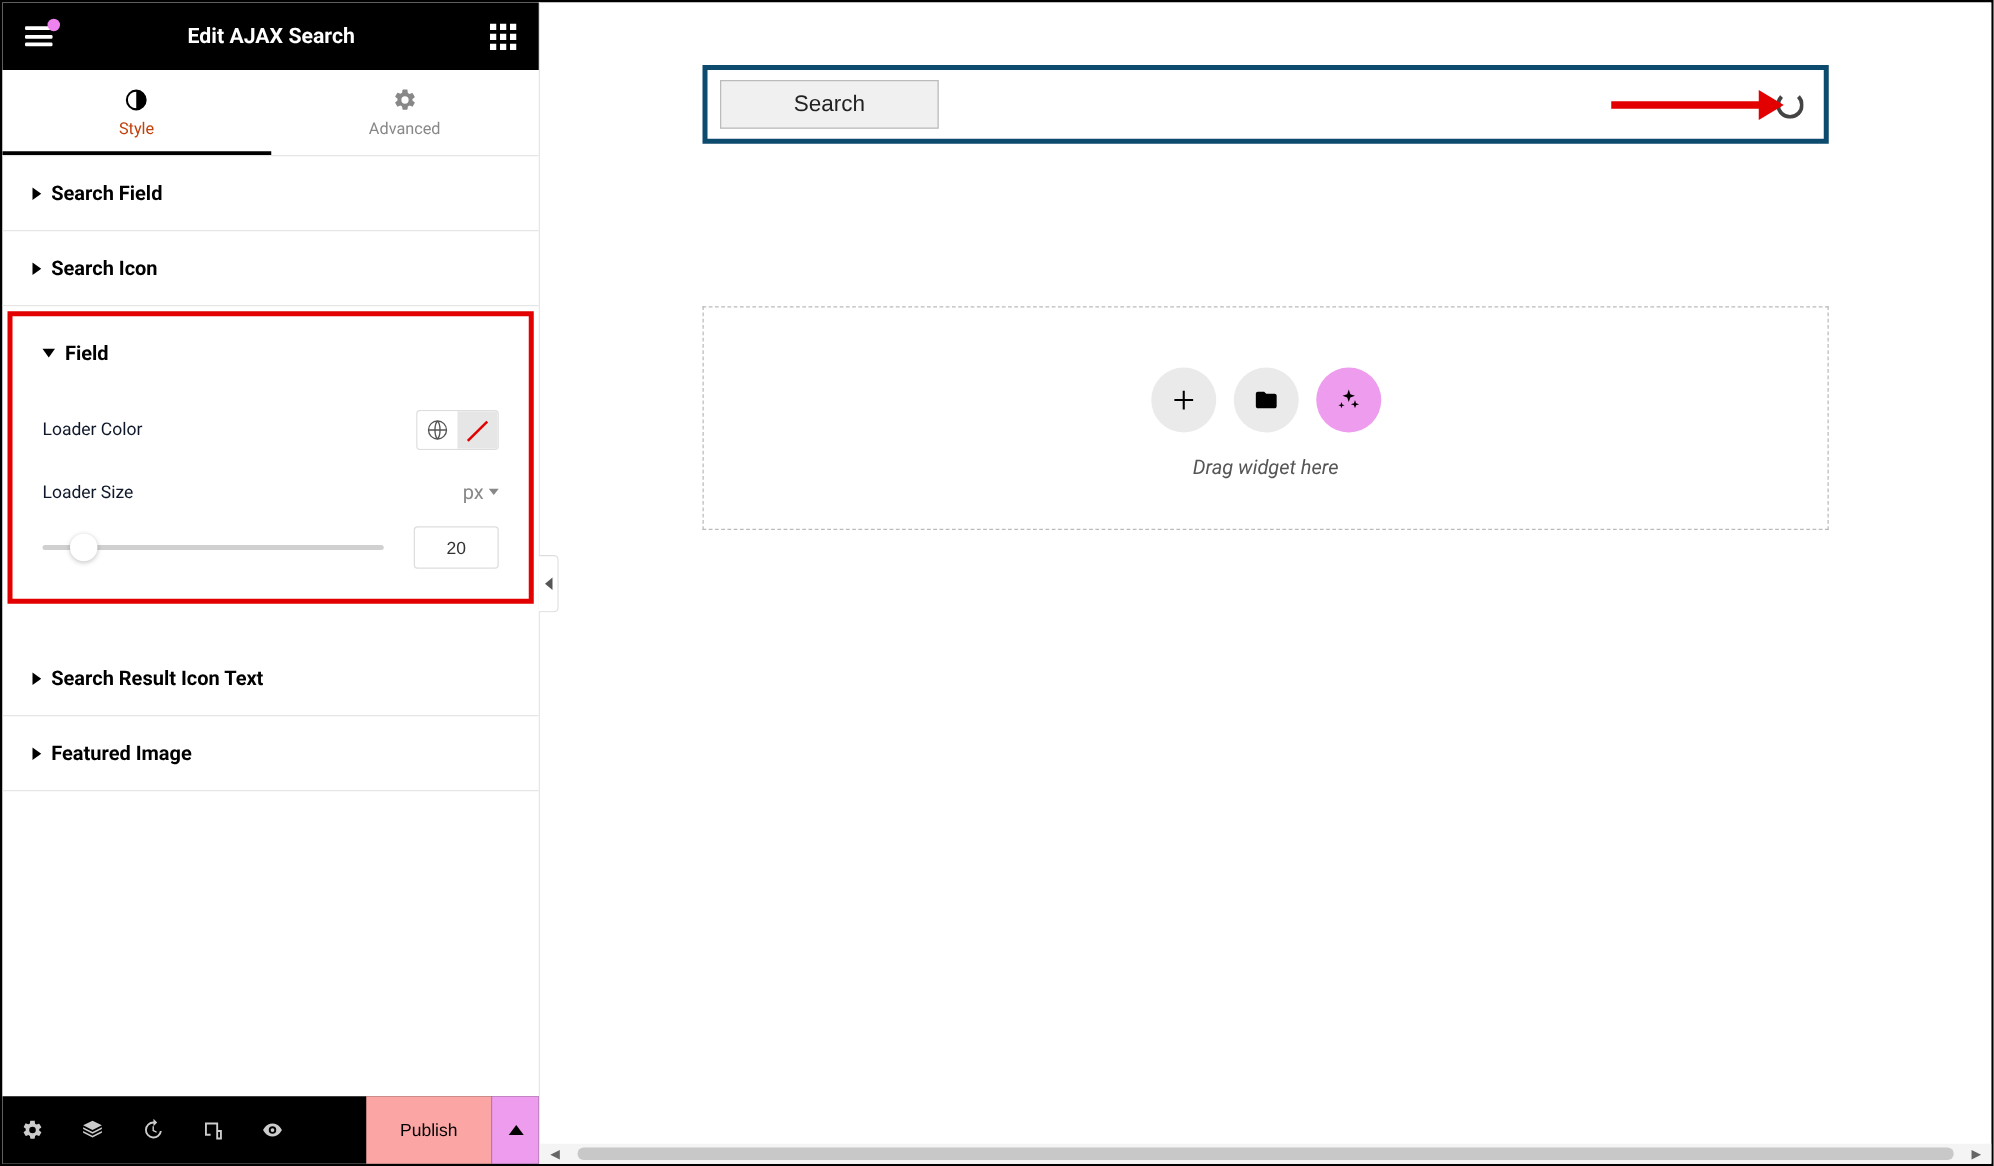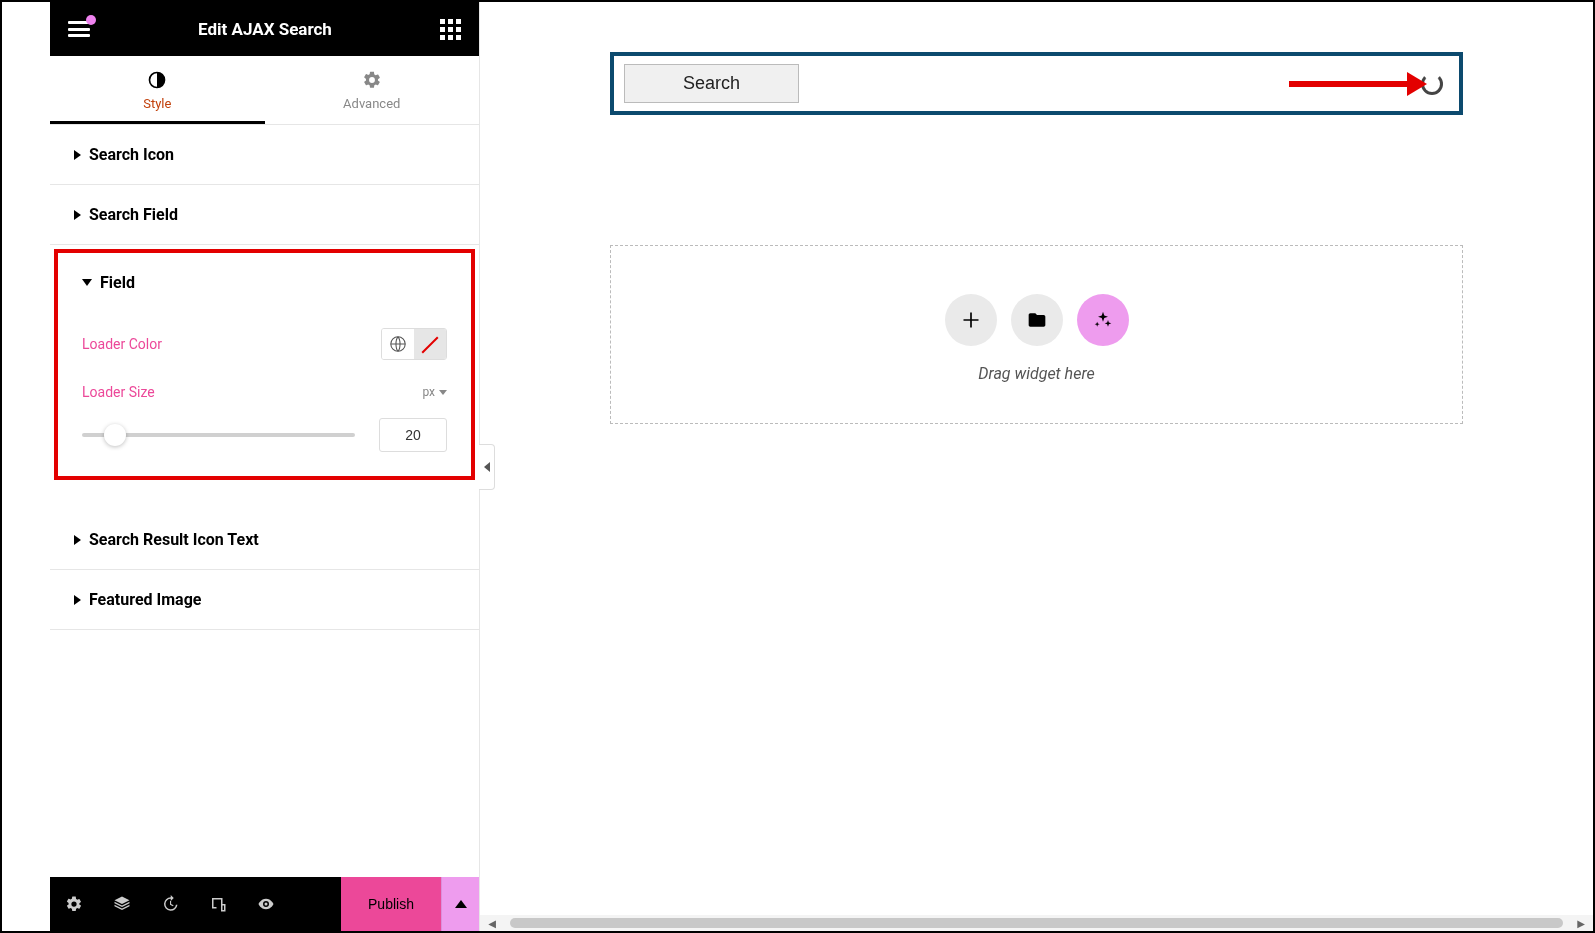--- a/index.html
+++ b/index.html
@@ -1,20 +1,20 @@
 <!DOCTYPE html>
 <html><head>
 <meta charset="utf-8">
 <style>
 * { box-sizing: border-box; margin: 0; padding: 0; }
 body { font-family: -apple-system, BlinkMacSystemFont, "Segoe UI", Roboto, sans-serif; background: #fff; overflow: hidden; }
 .app { display: flex; width: 1595px; height: 933px; border: 2px solid #000; position: relative; }
 
 
-.sidebar { width: 430px; display: flex; flex-direction: column; border-right: 1px solid #e6e6e6; background: #fff; margin-left: 48px; }
+.sidebar { width: 430px; display: flex; flex-direction: column; border-right: 1px solid #e6e6e6; background: #fff; }
 .sb-header { background: #000; color: #fff; height: 54px; display: flex; align-items: center; justify-content: space-between; padding: 0 18px; position: relative; }
 .menu-btn { position: relative; cursor: pointer; }
 .menu-btn .bars { width: 22px; height: 16px; display: flex; flex-direction: column; justify-content: space-between; }
 .menu-btn .bars span { display: block; height: 3px; background: #fff; border-radius: 1px; }
 .menu-dot { position: absolute; top: -6px; right: -6px; width: 10px; height: 10px; background: #ee82ee; border-radius: 50%; }
 .sb-title { font-size: 17px; font-weight: 700; }
 .apps-grid { display: grid; grid-template-columns: repeat(3, 5px); grid-template-rows: repeat(3, 5px); gap: 3px; cursor: pointer; }
 .apps-grid span { background: #fff; width: 5px; height: 5px; }
 
 .tabs { display: flex; border-bottom: 1px solid #e6e6e6; }
@@ -24,38 +24,38 @@
 
 .sections { flex: 1; overflow-y: auto; }
 .section { border-bottom: 1px solid #e6e6e6; }
 .section.highlighted { border: 4px solid #e30000; margin: 4px; }
 .section-header { padding: 20px 24px; font-weight: 700; font-size: 16px; display: flex; align-items: center; cursor: pointer; gap: 8px; }
 .caret { width: 0; height: 0; }
 .caret.right { border-top: 5px solid transparent; border-bottom: 5px solid transparent; border-left: 7px solid #000; }
 .caret.down { border-left: 5px solid transparent; border-right: 5px solid transparent; border-top: 7px solid #000; }
 .section-body { padding: 4px 24px 24px; }
 .control-row { display: flex; align-items: center; justify-content: space-between; padding: 12px 0; color: #888; font-size: 14px; }
-.control-label { color: #ec4899; }
+.control-label { color: #0f172a; }
 .color-ctrl { display: flex; border: 1px solid #ddd; border-radius: 3px; overflow: hidden; }
 .color-ctrl > div { width: 32px; height: 30px; display: flex; align-items: center; justify-content: center; background: #fff; }
 .color-ctrl > div.sel { background: #e6e6e6; }
 .globe-icon circle { fill: none; stroke: #555; stroke-width: 1.2; }
 .nocolor { position: relative; width: 18px; height: 18px; }
 .nocolor::after { content: ""; position: absolute; left: -2px; right: -2px; top: 50%; height: 2px; background: #e30000; transform: rotate(-45deg); }
-.unit-select { display: flex; align-items: center; gap: 4px; color: #888; font-size: 12px; cursor: pointer; }
+.unit-select { display: flex; align-items: center; gap: 4px; color: #888; font-size: 16px; cursor: pointer; }
 .unit-caret { width: 0; height: 0; border-left: 4px solid transparent; border-right: 4px solid transparent; border-top: 5px solid #888; }
 .slider-row { display: flex; align-items: center; gap: 24px; padding-top: 6px; }
 .slider { flex: 1; position: relative; height: 4px; background: #d0d0d0; border-radius: 2px; }
 .slider-thumb { position: absolute; top: 50%; left: 12%; transform: translate(-50%, -50%); width: 22px; height: 22px; background: #fff; border-radius: 50%; box-shadow: 0 1px 4px rgba(0,0,0,0.25); cursor: pointer; }
 .size-input { width: 68px; height: 34px; border: 1px solid #ddd; border-radius: 3px; text-align: center; font-size: 14px; color: #333; }
 
 .sb-footer { background: #000; height: 54px; display: flex; align-items: center; }
 .footer-icons { display: flex; flex: 1; }
 .footer-icon { width: 48px; height: 54px; display: flex; align-items: center; justify-content: center; cursor: pointer; color: #ddd; }
-.publish-btn { flex: 0 0 100px; height: 54px; background: #ec4899; color: #000; border: none; font-size: 14px; cursor: pointer; }
+.publish-btn { flex: 0 0 100px; height: 54px; background: #fca5a5; color: #000; border: none; font-size: 14px; cursor: pointer; }
 .publish-caret-btn { width: 38px; height: 54px; background: #ee9cee; border: none; border-left: 1px solid rgba(0,0,0,0.08); cursor: pointer; display:flex;align-items:center;justify-content:center; }
 .publish-caret { width: 0; height: 0; border-left: 6px solid transparent; border-right: 6px solid transparent; border-bottom: 8px solid #000; }
 
 
 .canvas { flex: 1; position: relative; background: #fff; }
 .collapse-handle { position: absolute; left: -1px; top: 50%; transform: translateY(-50%); width: 16px; height: 46px; border: 1px solid #ddd; border-left: none; background: #fff; display: flex; align-items: center; justify-content: center; cursor: pointer; border-radius: 0 4px 4px 0; }
 .collapse-arrow { width: 0; height: 0; border-top: 5px solid transparent; border-bottom: 5px solid transparent; border-right: 6px solid #555; }
 
 .canvas-inner { position: absolute; left: 30px; right: 30px; top: 0; bottom: 20px; }
 
@@ -122,28 +122,28 @@
             <path fill="#888" d="M19.14 12.94a7.07 7.07 0 0 0 .05-.94 7.07 7.07 0 0 0-.05-.94l2.03-1.58a.5.5 0 0 0 .12-.64l-1.92-3.32a.5.5 0 0 0-.61-.22l-2.39.96a7.03 7.03 0 0 0-1.62-.94l-.36-2.54A.5.5 0 0 0 13.9 2h-3.84a.5.5 0 0 0-.49.42l-.36 2.54c-.58.24-1.12.55-1.62.94l-2.39-.96a.5.5 0 0 0-.61.22L2.67 8.48a.5.5 0 0 0 .12.64l2.03 1.58a7.07 7.07 0 0 0-.05.94c0 .32.02.63.05.94l-2.03 1.58a.5.5 0 0 0-.12.64l1.92 3.32c.14.24.43.34.61.22l2.39-.96c.5.39 1.04.7 1.62.94l.36 2.54c.4.24.25.42.49.42h3.84c.24 0 .45-.18.49-.42l.36-2.54c.58-.24 1.12-.55 1.62-.94l2.39.96c.18.12.47.02.61-.22l1.92-3.32a.5.5 0 0 0-.12-.64l-2.03-1.58zM12 15.5A3.5 3.5 0 1 1 12 8.5a3.5 3.5 0 0 1 0 7z"></path>
           </svg>
         <span>Advanced</span>
       </div>
     </div>
 
     <div class="sections">
       <div class="section">
         <div class="section-header">
           <span class="caret right"></span>
+          <span>Search Field</span>
+        </div>
+      </div>
+
+      <div class="section">
+        <div class="section-header">
+          <span class="caret right"></span>
           <span>Search Icon</span>
-        </div>
-      </div>
-
-      <div class="section">
-        <div class="section-header">
-          <span class="caret right"></span>
-          <span>Search Field</span>
         </div>
       </div>
 
       <div class="section highlighted">
         <div class="section-header">
           <span class="caret down"></span>
           <span>Field</span>
         </div>
         <div class="section-body">
           <div class="control-row">

